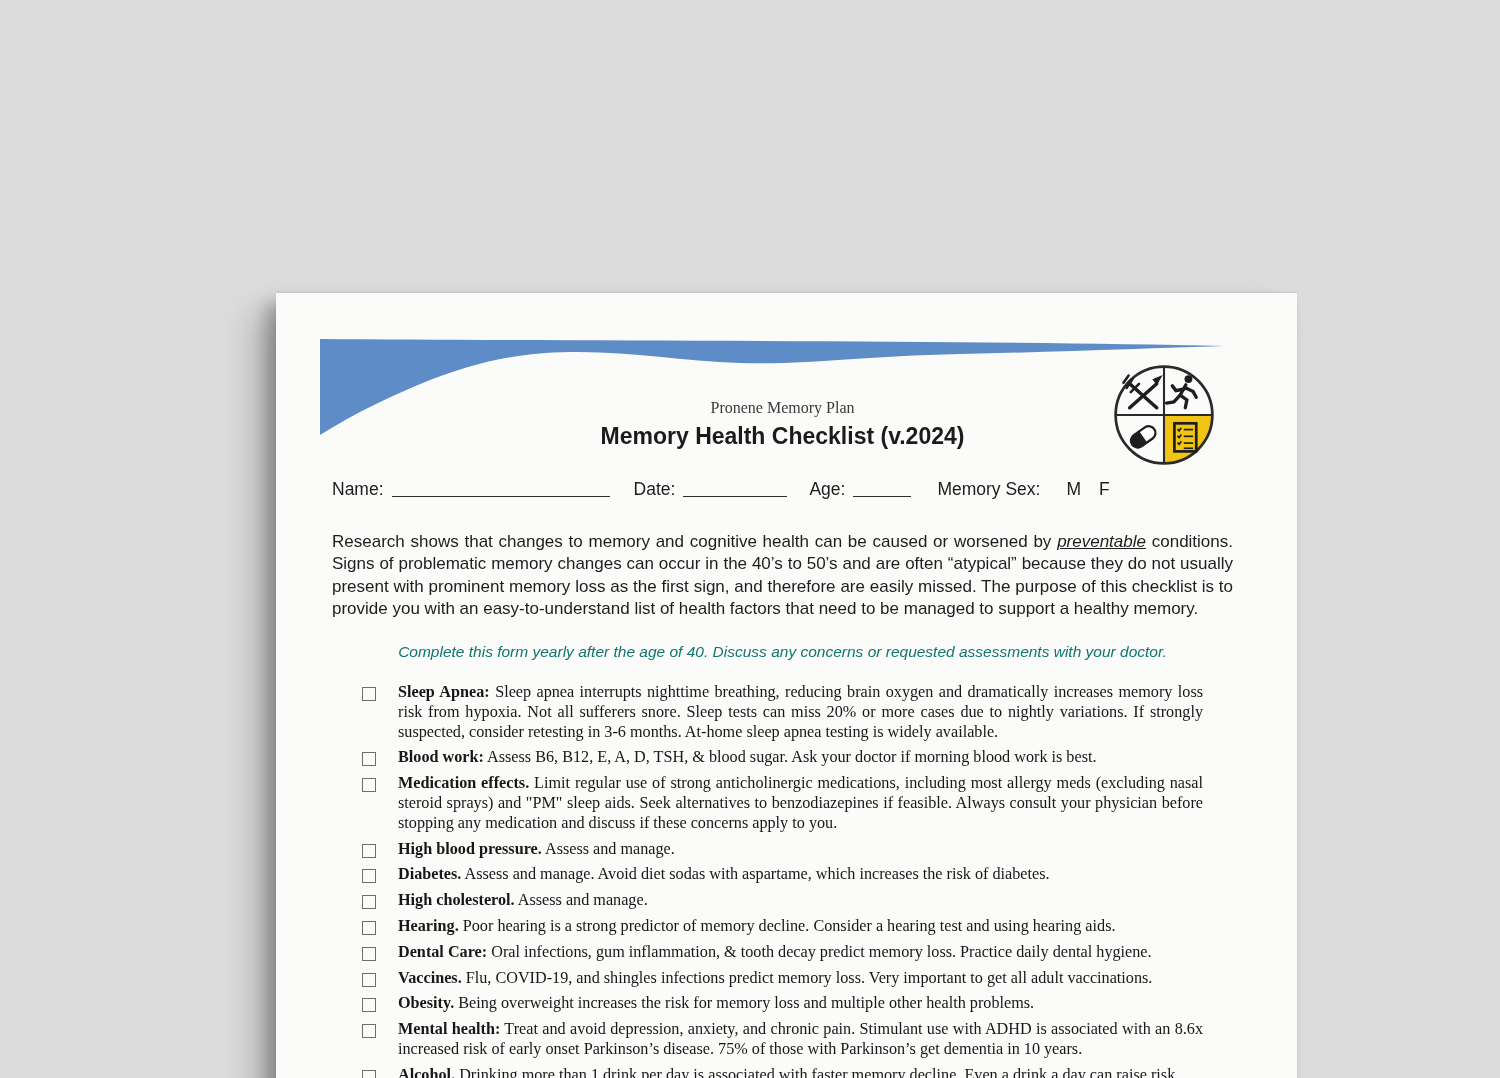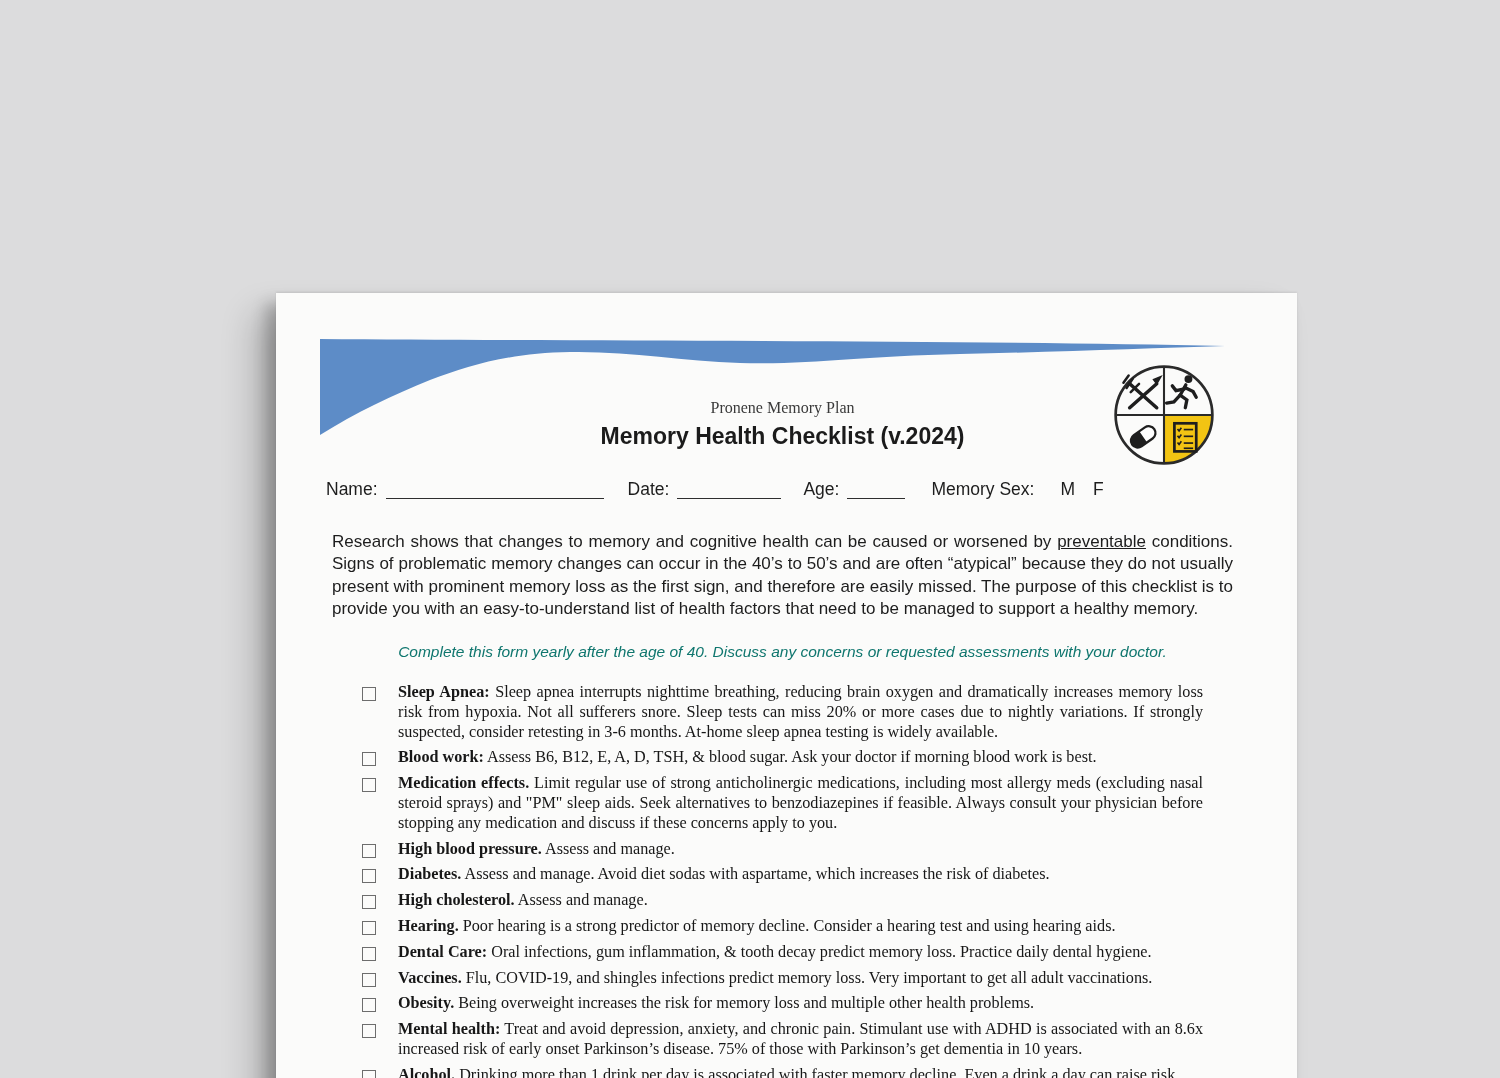--- a/index.html
+++ b/index.html
@@ -15,34 +15,34 @@
   }
   .swoosh{position:absolute;left:44px;top:46px;width:905px;height:96px;}
   .logo{position:absolute;left:836px;top:70px;width:104px;height:104px;}
   .titles{position:absolute;left:56px;top:106px;width:901px;text-align:center;}
   .org-title{
     font-family:"Liberation Serif", serif;font-size:16px;color:#3a3a3a;
     margin:0 0 6px 0;font-weight:normal;
   }
   .doc-title{font-size:23px;font-weight:bold;color:#1b1b1b;margin:0;text-align:center;}
   .form-row{
-    position:absolute;left:50px;top:186px;width:901px;
-    display:flex;align-items:center;font-size:17.5px;color:#1d1d1d;
+    position:absolute;left:56px;top:186px;width:901px;
+    display:flex;align-items:flex-start;font-size:17.5px;color:#1d1d1d;
   }
   .blank{display:inline-block;border-bottom:1.6px solid #2e2e2e;height:17px;}
   .lbl{margin-right:8px;}
   .blank-name{width:218px;margin-right:24px;}
   .blank-date{width:104px;margin-right:22px;}
   .blank-age{width:58px;margin-right:26px;}
   .sex-opt{margin-left:18px;}
   .intro{
     position:absolute;left:56px;top:238px;width:901px;
     font-size:17px;line-height:22.4px;color:#1d1d1d;text-align:justify;margin:0;
   }
-  .prevent{text-decoration:underline;margin-top:37px;}
+  .prevent{font-style:italic;text-decoration:underline;margin-top:37px;}
   .note{
     position:absolute;left:56px;top:350px;width:901px;text-align:center;
     font-size:15.5px;font-style:italic;color:#0f766e;
   }
   .checklist{position:absolute;left:86px;top:390px;width:841px;}
   .row{display:flex;align-items:flex-start;margin-bottom:6px;gap:6px;}
   .cb{
     flex:0 0 auto;width:12px;height:12px;border:1.5px solid #6d6d6d;
     margin-top:4px;margin-right:16px;background:transparent;
   }

